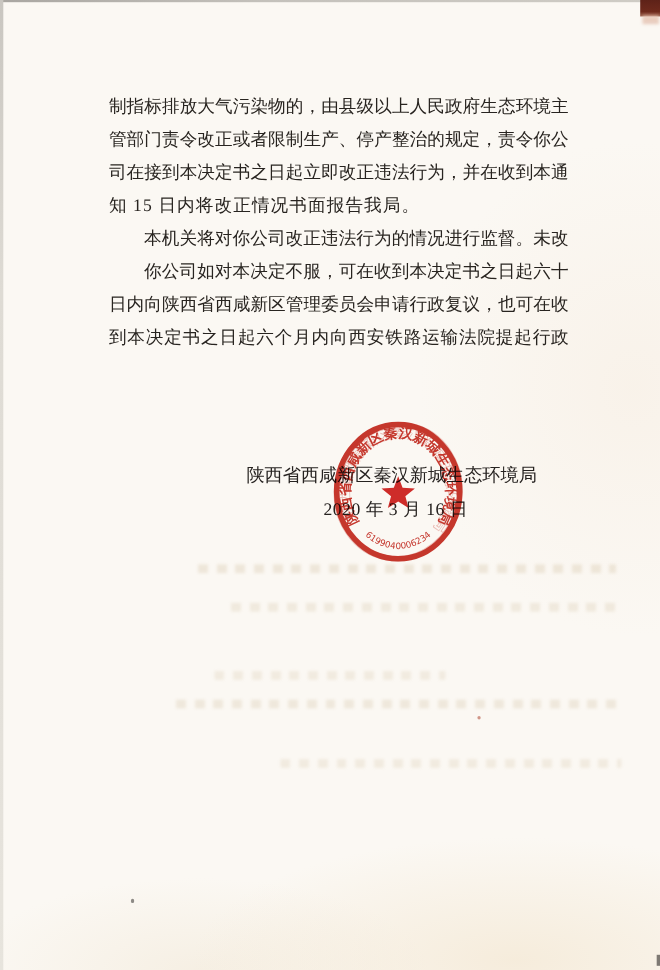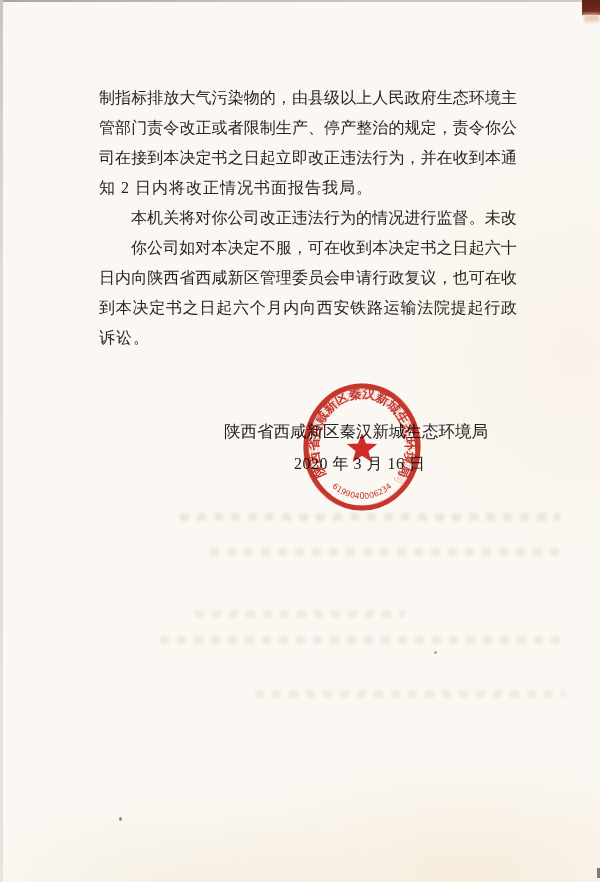--- a/index.html
+++ b/index.html
@@ -143,21 +143,21 @@
         <span>行</span>
         <span>为</span>
         <span>，</span>
         <span>并</span>
         <span>在</span>
         <span>收</span>
         <span>到</span>
         <span>本</span>
         <span>通</span>
       </div>
-      <div class="line">知 2 日内将改正情况书面报告我局。</div>
+      <div class="line">知 15 日内将改正情况书面报告我局。</div>
       <div class="line justify indent">
         <span>本</span>
         <span>机</span>
         <span>关</span>
         <span>将</span>
         <span>对</span>
         <span>你</span>
         <span>公</span>
         <span>司</span>
         <span>改</span>
@@ -251,21 +251,20 @@
         <span>路</span>
         <span>运</span>
         <span>输</span>
         <span>法</span>
         <span>院</span>
         <span>提</span>
         <span>起</span>
         <span>行</span>
         <span>政</span>
       </div>
-      <div class="line">诉讼。</div>
     </div>
 
   <div class="org-line" id="org-line">
       <span>陕</span>
       <span>西</span>
       <span>省</span>
       <span>西</span>
       <span>咸</span>
       <span>新</span>
       <span>区</span>

